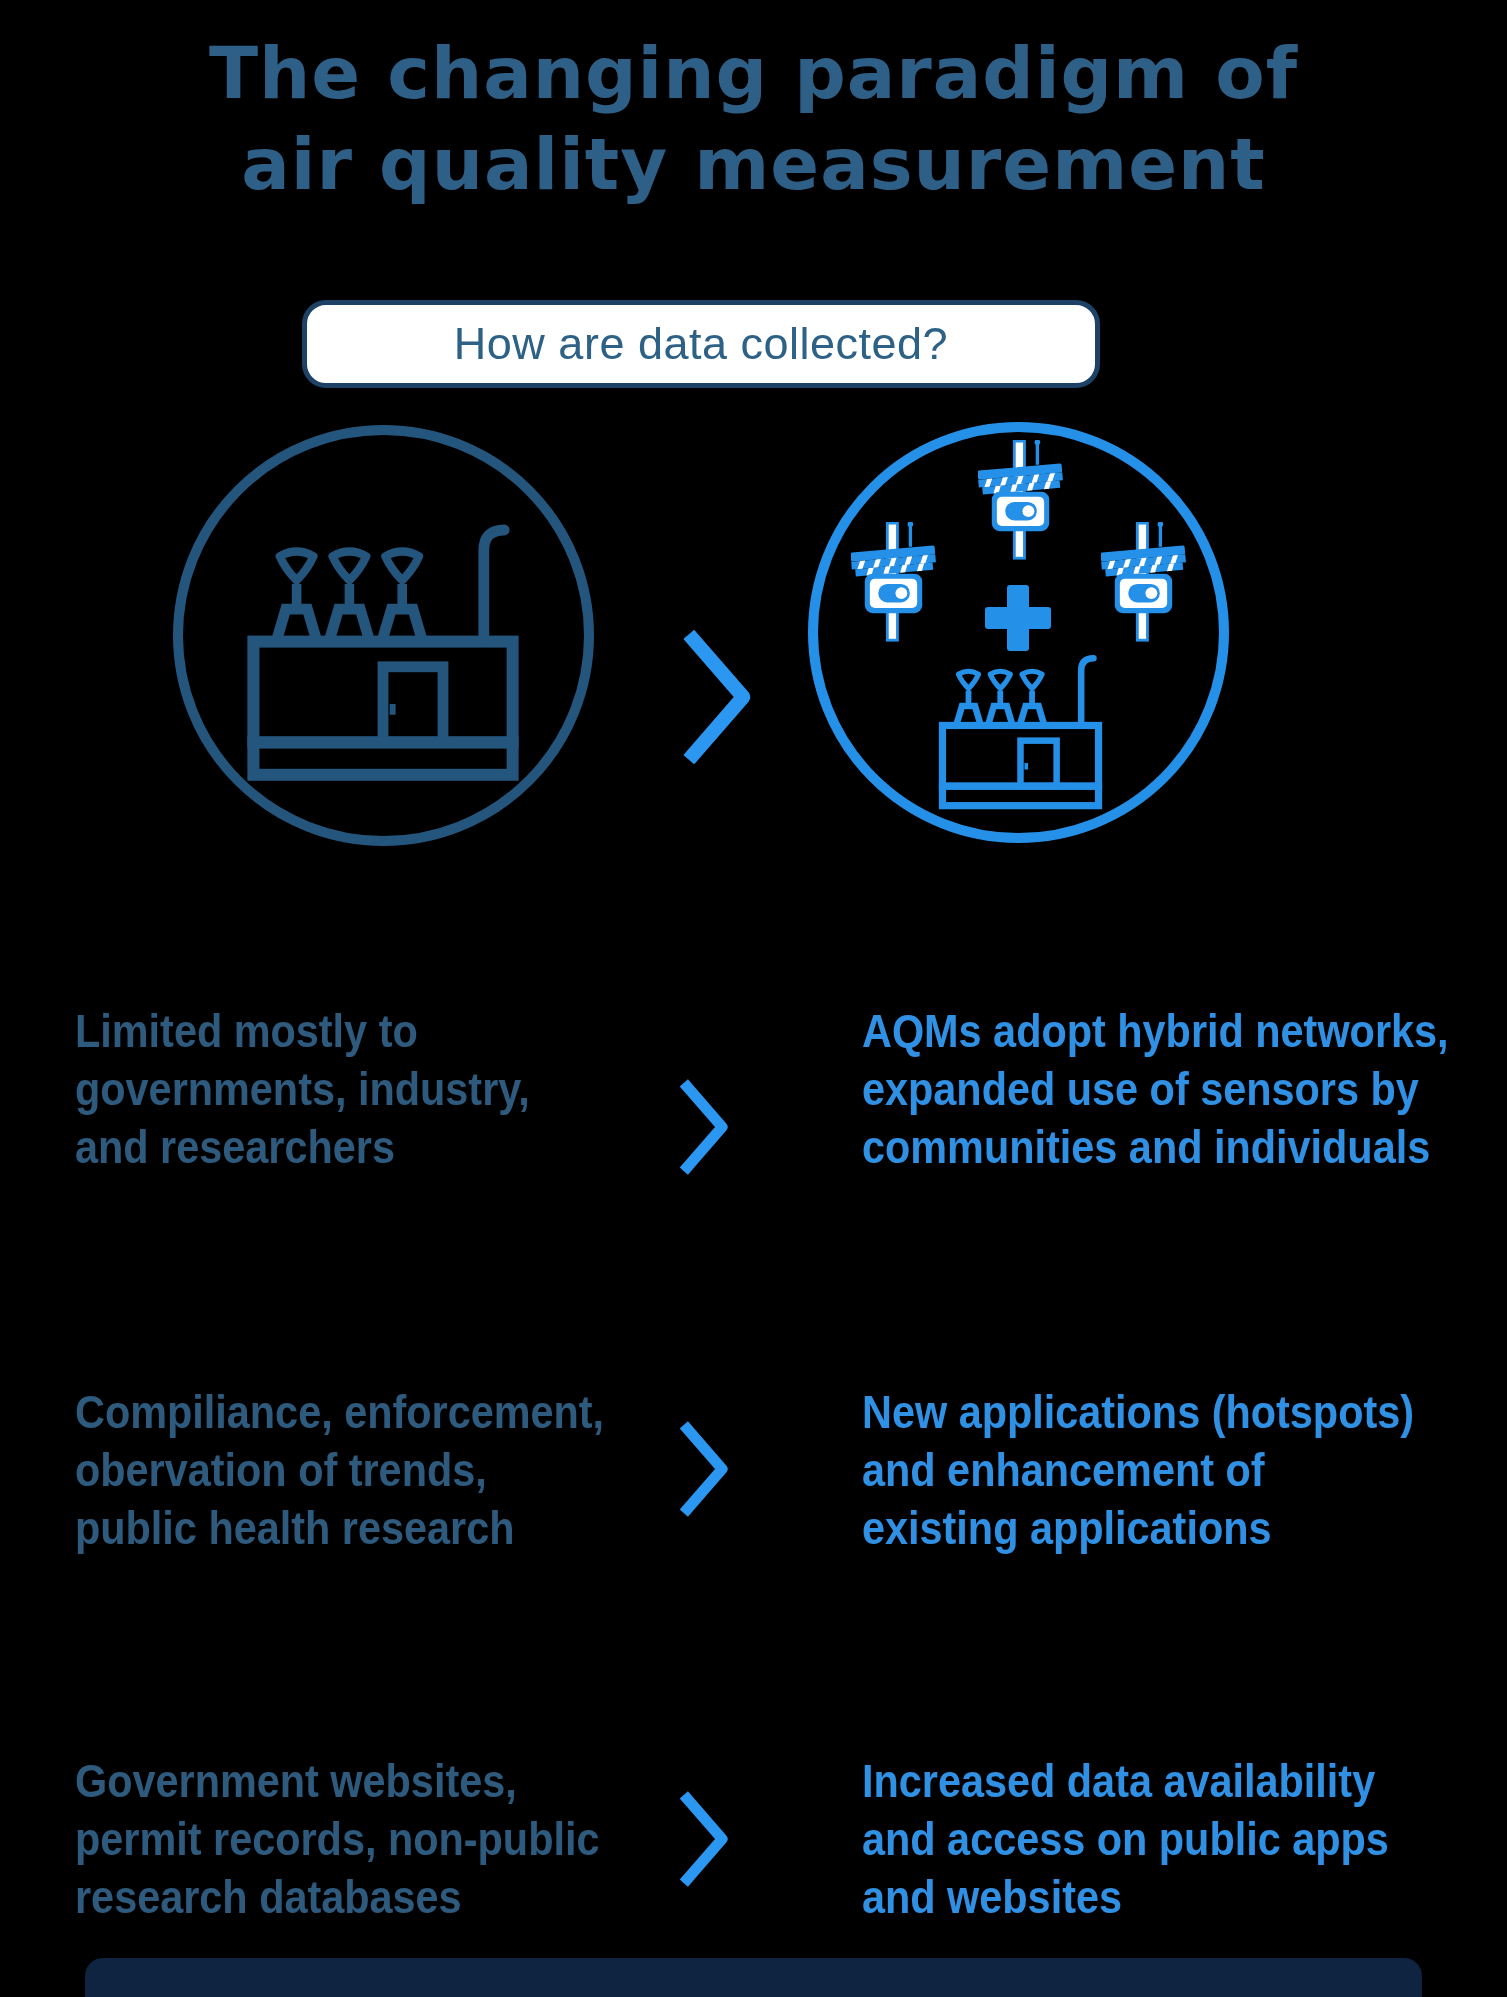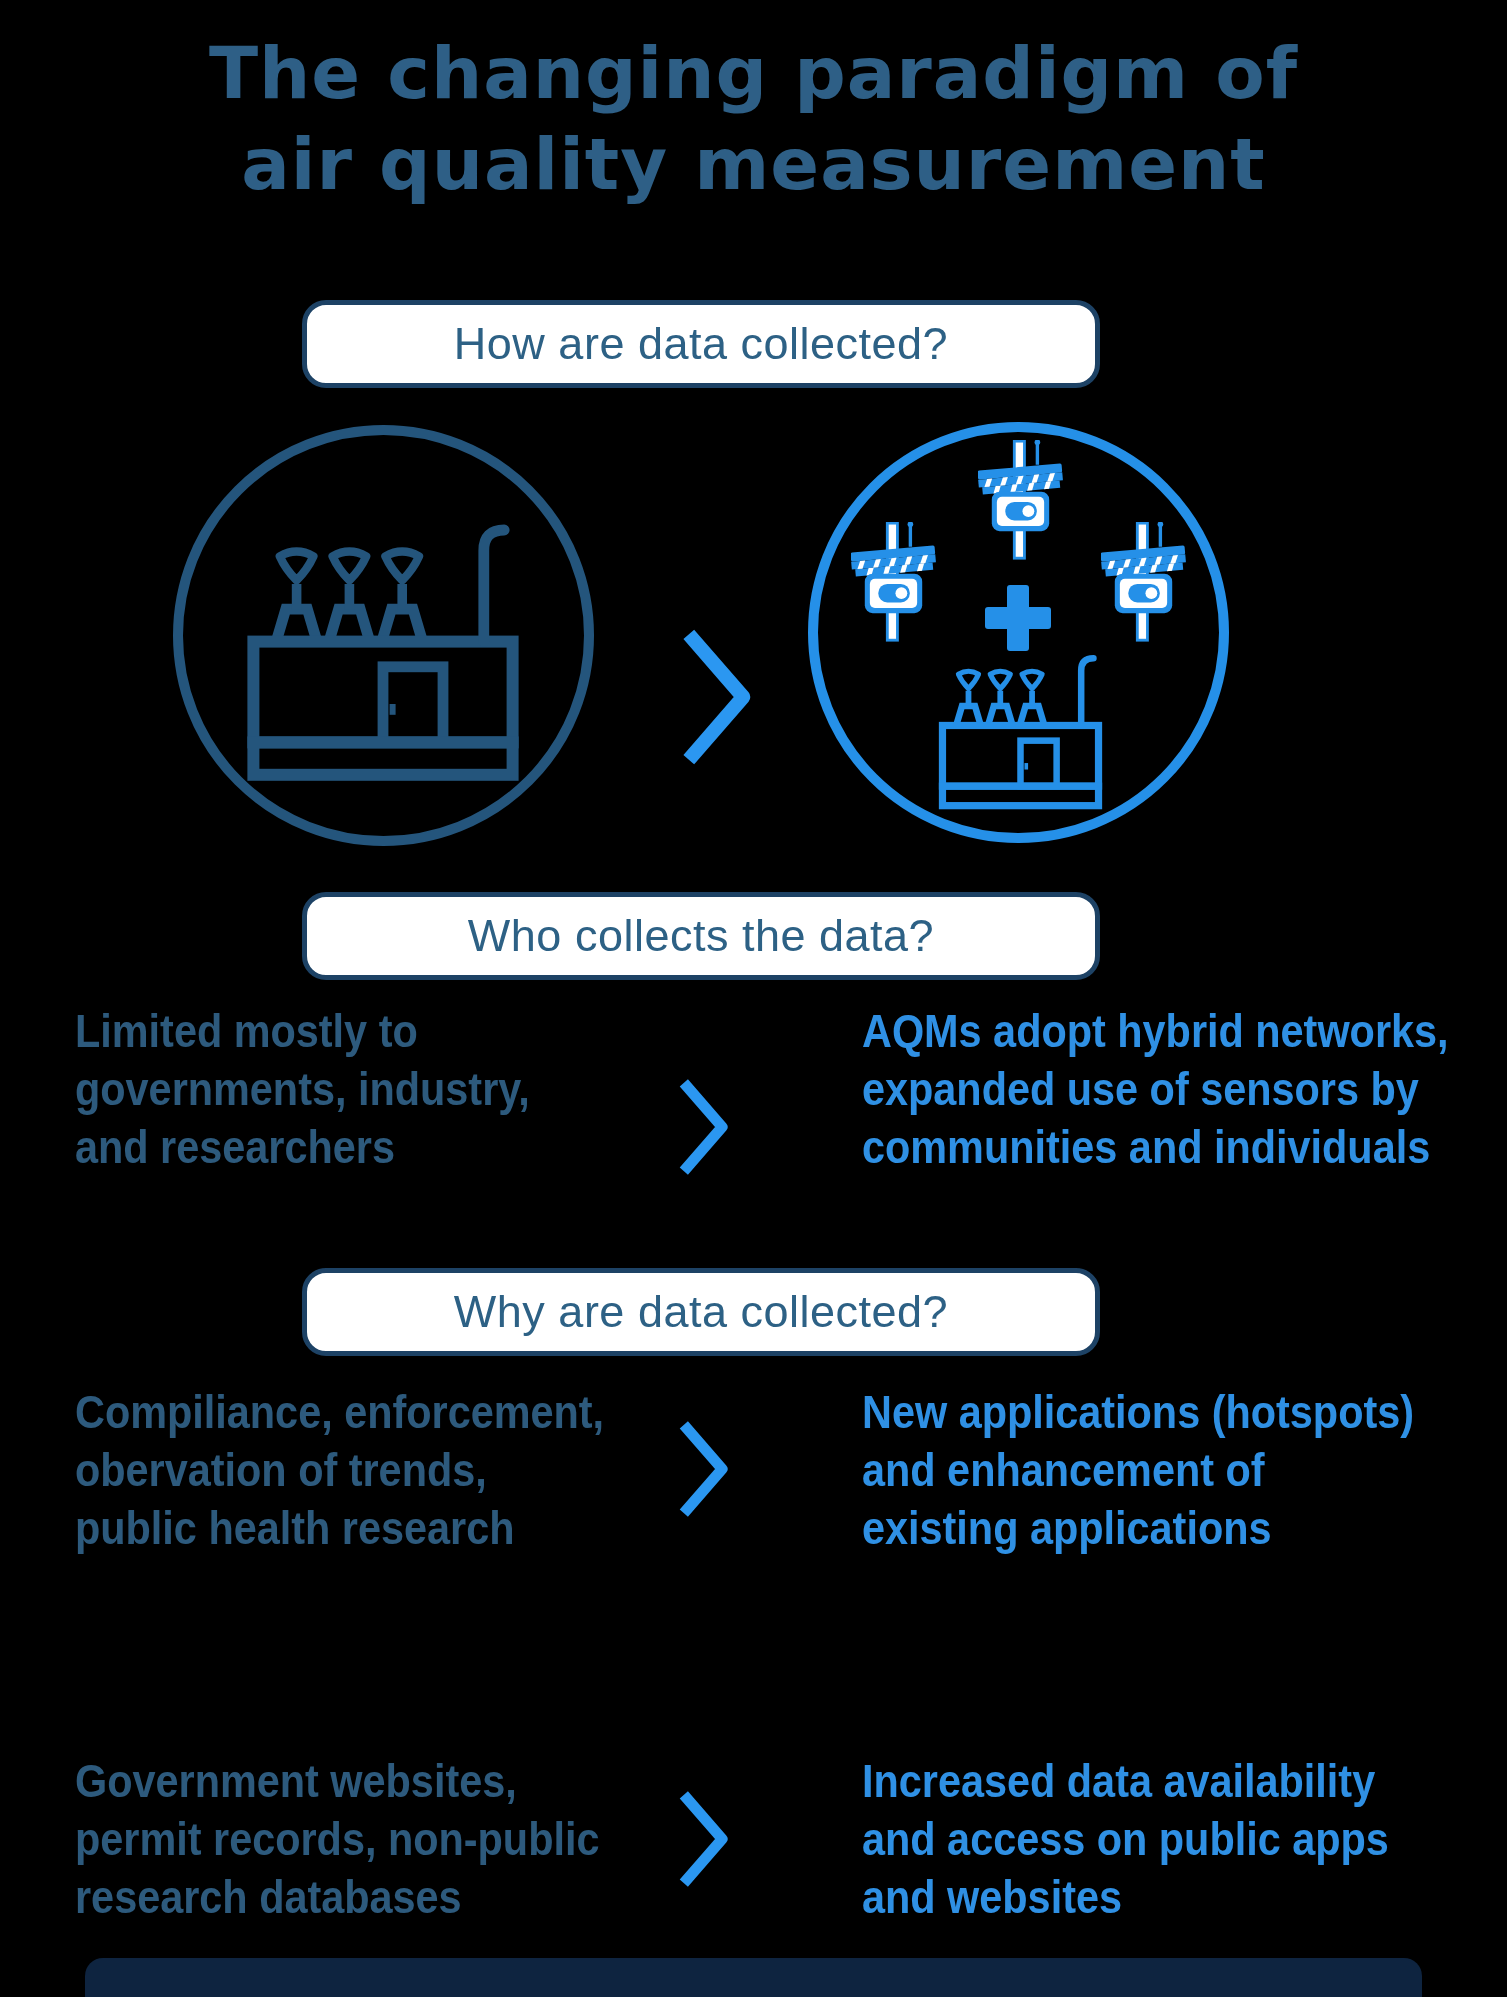--- a/index.html
+++ b/index.html
@@ -123,32 +123,30 @@
       <use href="#sym-sensor" x="33" y="90" width="85" height="121"></use>
       <use href="#sym-sensor" x="283" y="90" width="85" height="121"></use>
       <g fill="currentColor">
         <rect x="189" y="153" width="22" height="66" rx="3"></rect>
         <rect x="167" y="175" width="66" height="22" rx="3"></rect>
       </g>
       <use href="#sym-station" x="94" y="201" width="217" height="177"></use>
     </svg>
   </div>
 
-  <div class="qbox" id="qbox2">Who collects the data?</div>
   <div class="row-text left-col" id="row2-left">Limited mostly to
 governments, industry,
 and researchers</div>
   <svg class="chev" id="chev2" width="50" height="118" viewBox="0 0 60 120">
     <polyline points="7,7 53,60 7,113" stroke-width="13"></polyline>
   </svg>
   <div class="row-text right-col" id="row2-right">AQMs adopt hybrid networks,
 expanded use of sensors by
 communities and individuals</div>
 
-  <div class="qbox" id="qbox3">Why are data collected?</div>
   <div class="row-text left-col" id="row3-left">Compiliance, enforcement,
 obervation of trends,
 public health research</div>
   <svg class="chev" id="chev3" width="50" height="118" viewBox="0 0 60 120">
     <polyline points="7,7 53,60 7,113" stroke-width="13"></polyline>
   </svg>
   <div class="row-text right-col" id="row3-right">New applications (hotspots)
 and enhancement of
 existing applications</div>
 

